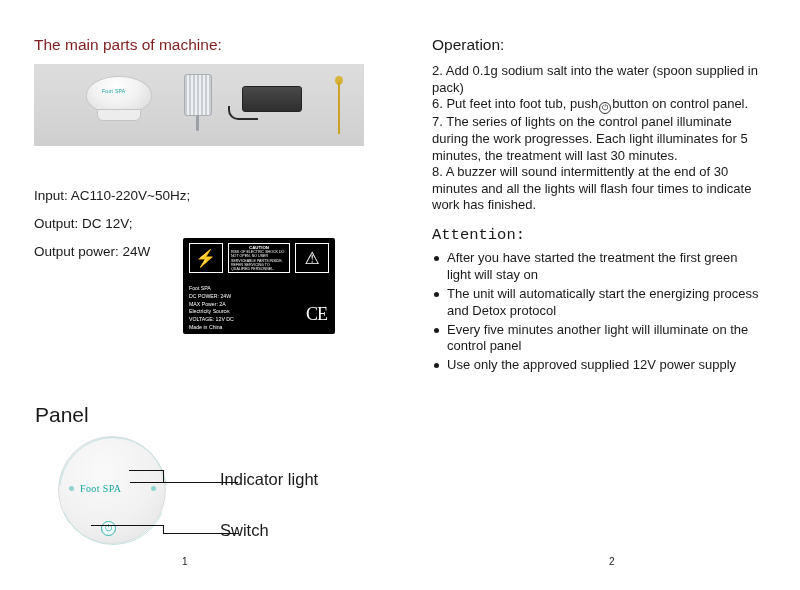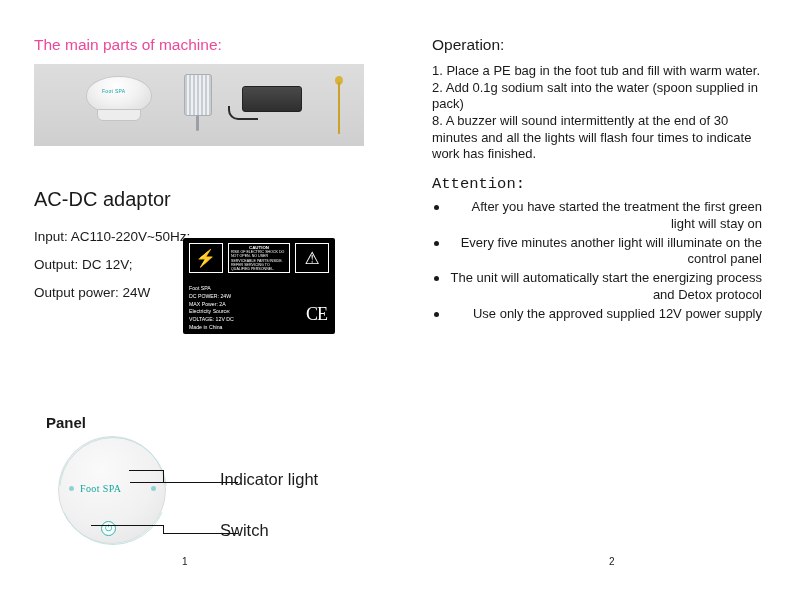--- a/index.html
+++ b/index.html
@@ -20,21 +20,21 @@
 
   
   .col-left {
     position: absolute;
     left: 34px; top: 36px;
     width: 370px;
     height: 520px;
   }
   .heading-main {
     font-size: 15.5px;
-    color: #ec4899;
+    color: #7f1d1d;
     margin: 0 0 10px 0;
     font-weight: normal;
   }
 
   
   .parts-photo {
     position: relative;
     width: 330px;
     height: 82px;
     background: #d9d9d9;
@@ -197,23 +197,23 @@
   .plate-ce {
     position: absolute;
     right: 8px; bottom: 9px;
     font-size: 18px;
     letter-spacing: -1px;
     font-family: "Liberation Serif", serif;
   }
 
   
   .panel-title {
-    font-size: 15px;
-    margin: 12px;
-    font-weight: bold;
+    font-size: 21px;
+    margin: 1px;
+    font-weight: normal;
   }
   .panel-diagram {
     position: absolute;
     left: 34px; top: 430px;
     width: 340px; height: 125px;
   }
   .panel-disc {
     position: absolute;
     left: 24px; top: 6px;
     width: 108px; height: 108px;
@@ -308,21 +308,20 @@
   .heading-att {
     font-size: 15.5px;
     font-weight: normal;
     margin: 12px 0 6px 0;
     font-family: Liberation Mono, monospace;
   }
   .att-list {
     margin: 0;
     padding: 0;
     list-style: none;
-    text-align: right;
   }
   .att-list li {
     position: relative;
     padding-left: 15px;
     font-size: 13px;
     line-height: 1.3;
     margin-bottom: 2px;
   }
   .att-list li::before {
     content: "";
@@ -369,21 +368,20 @@
         <div class="wire"></div>
       </div>
 
       <div class="part-stick">
         <div class="knob"></div>
         <div class="rod"></div>
       </div>
     </div>
 
     <div style="margin-top:42px;">
-      <h2 class="adaptor-title">AC-DC adaptor</h2>
       <div class="adaptor-specs" style="margin-top:18px;">
         <p>Input: AC110-220V~50Hz;</p>
         <p>Output: DC 12V;</p>
         <p>Output power: 24W</p>
       </div>
     </div>
   </div>
 
   <div class="label-plate">
     <div class="plate-row1">
@@ -434,28 +432,29 @@
     <div class="leader" style="left:129px; top:103px; width:75px;"></div>
     <div class="callout" style="left:186px; top:91px;">Switch</div>
   </div>
 
   <div class="pagenum pagenum-left">1</div>
 
   <div class="col-right">
     <h2 class="heading-op">Operation:</h2>
 
     <div class="op-list">
-      <p class="step">1. Place a PE bag in the foot tub and fill with warm water.</p>
       <p class="step">2. Add 0.1g sodium salt into the water (spoon supplied in pack)</p>
+      <p class="step"><span>6. Put feet into foot tub, push</span><span class="power-inline">⏻</span><span>button on control panel.</span></p>
+      <p class="step">7. The series of lights on the control panel illuminate during the work progresses. Each light illuminates for 5 minutes, the treatment will last 30 minutes.</p>
       <p class="step">8. A buzzer will sound intermittently at the end of 30 minutes and all the lights will flash four times to indicate work has finished.</p>
     </div>
 
     <h2 class="heading-att">Attention:</h2>
     <ul class="att-list">
       <li>After you have started the treatment the first green light will stay on</li>
+      <li>The unit will automatically start the energizing process and Detox protocol</li>
       <li>Every five minutes another light will illuminate on the control panel</li>
-      <li>The unit will automatically start the energizing process and Detox protocol</li>
       <li>Use only the approved supplied 12V power supply</li>
     </ul>
   </div>
 
   <div class="pagenum pagenum-right">2</div>
 </div>
 
 </body></html>

